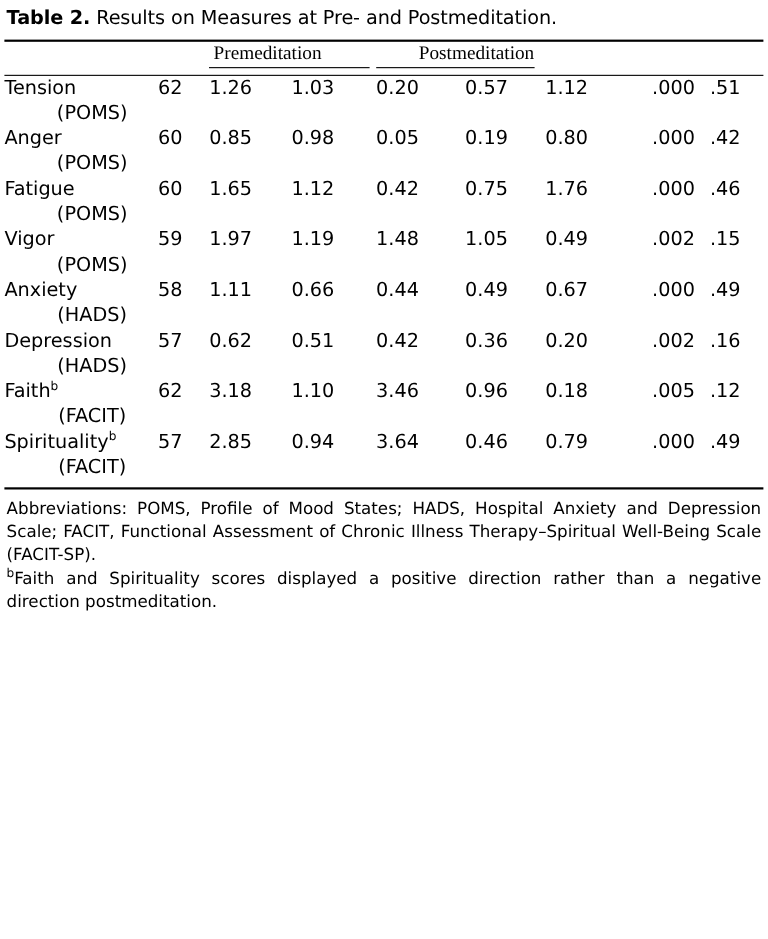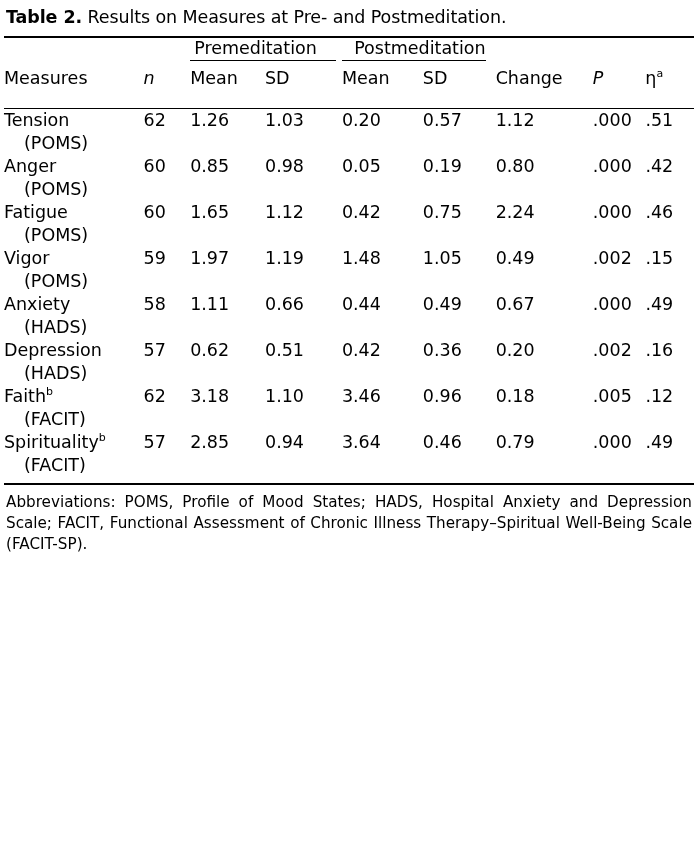--- a/index.html
+++ b/index.html
@@ -67,20 +67,21 @@
     padding-top: 3px;
   }
   .grouplabel {
     font-size: 17.5px;
     display: block;
     text-align: left;
     padding-bottom: 2px;
     border-bottom: 1.1px solid #000;
     margin-right: 6px;
     padding-left: 4px;
+    font-family: Liberation Serif, serif;
   }
   .grouplabel.post {
     margin-right: 10px;
     padding-left: 2px;
     text-align: right;
   }
   .colhead-row td {
     height: 40px;
     padding-top: 8px;
     font-size: 17.5px;
@@ -96,20 +97,21 @@
   }
   .data-row td {
     font-size: 17.5px;
     line-height: 23px;
     padding-top: 7px;
     padding-bottom: 0px;
   }
   .data-row td.measure .sub {
     display: block;
     padding-left: 20px;
+    text-align: center;
   }
   .spacer-small { height: 6px; }
   .notes {
     font-size: 15.2px;
     line-height: 21px;
     text-align: justify;
     padding: 7px 2px 0 2px;
   }
   .notes p {
     margin: 0 0 1px 0;
@@ -146,31 +148,20 @@
           <span class="grouplabel">Premeditation</span>
         </td>
         <td colspan="2">
           <span class="grouplabel post">Postmeditation</span>
         </td>
         <td></td>
         <td></td>
         <td></td>
       </tr>
 
-      <tr class="colhead-row">
-        <td>Measures</td>
-        <td class="num italic">n</td>
-        <td class="num">Mean</td>
-        <td class="num">SD</td>
-        <td class="num">Mean</td>
-        <td class="num">SD</td>
-        <td class="num">Change</td>
-        <td class="num italic">P</td>
-        <td class="num"><span>η</span><sup>a</sup></td>
-      </tr>
     </tbody>
   </table>
 
   <div class="rule-mid"></div>
 
   <table class="tbl">
     <colgroup>
       <col class="c-measure">
         <col class="c-n">
         <col class="c-premean">
@@ -204,21 +195,21 @@
           <td class="num">.000</td>
           <td class="num">.42</td>
         </tr>
         <tr class="data-row">
           <td class="measure"><span>Fatigue</span><span class="sub">(POMS)</span></td>
           <td class="num">60</td>
           <td class="num">1.65</td>
           <td class="num">1.12</td>
           <td class="num">0.42</td>
           <td class="num">0.75</td>
-          <td class="num">2.24</td>
+          <td class="num">1.76</td>
           <td class="num">.000</td>
           <td class="num">.46</td>
         </tr>
         <tr class="data-row">
           <td class="measure"><span>Vigor</span><span class="sub">(POMS)</span></td>
           <td class="num">59</td>
           <td class="num">1.97</td>
           <td class="num">1.19</td>
           <td class="num">1.48</td>
           <td class="num">1.05</td>
@@ -271,15 +262,16 @@
           <td class="num">.49</td>
         </tr>
       </tbody>
   </table>
 
   <div class="spacer-small"></div>
   <div class="rule-bottom"></div>
 
   <div class="notes">
     <p>Abbreviations: POMS, Profile of Mood States; HADS, Hospital Anxiety and Depression Scale; FACIT, Functional Assessment of Chronic Illness Therapy–Spiritual Well-Being Scale (FACIT-SP).</p>
+    <p><sup>b</sup><span>Faith and Spirituality scores displayed a positive direction rather than a negative direction postmeditation.</span></p>
   </div>
 
 </div>
 
 </body></html>

